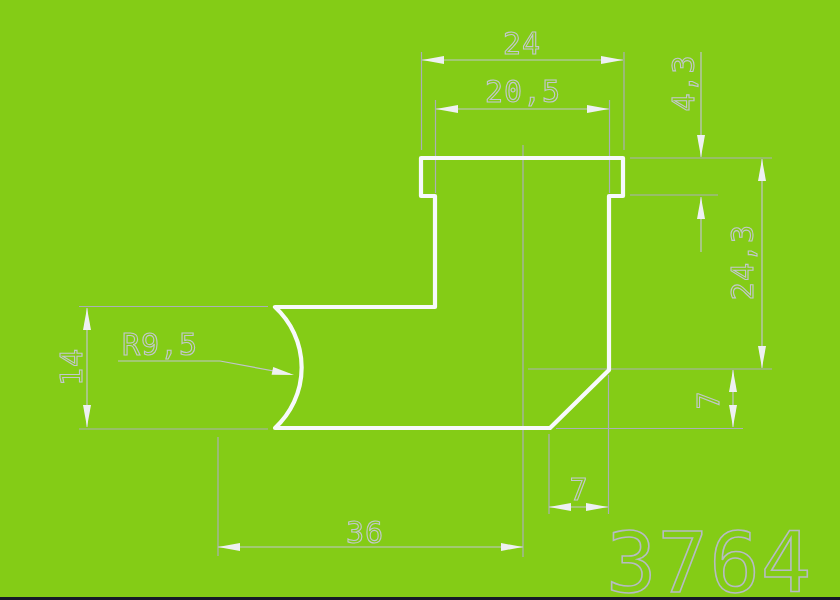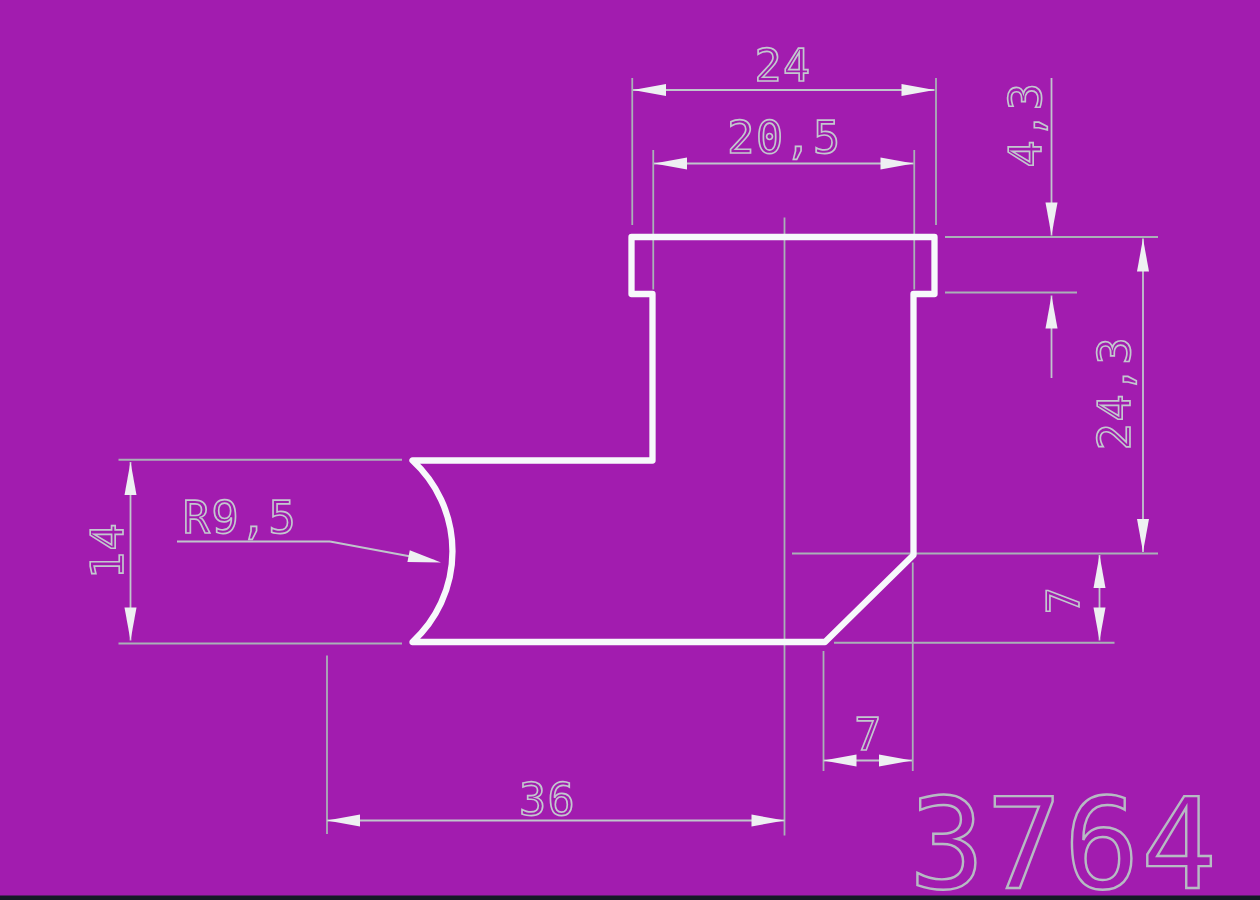--- a/index.html
+++ b/index.html
@@ -1,19 +1,19 @@
 <!DOCTYPE html>
 <html><head>
 <meta charset="utf-8">
 <style>
   html,body{margin:0;padding:0;background:#10131a;}
   .canvas{
     position:relative;
     width:840px;height:600px;
-    background:#a21caf;
+    background:#84cc16;
     overflow:hidden;
     font-family:"DejaVu Sans Mono", monospace;
   }
   .footer-bar{
     position:absolute;left:0;bottom:0;width:840px;height:3px;
     background:#151a27;
   }
   svg{position:absolute;left:0;top:0;}
   .ext{stroke:#aab0b7;stroke-width:1.2;fill:none;}
   .dim{stroke:#c0c5cc;stroke-width:1.2;fill:none;}

